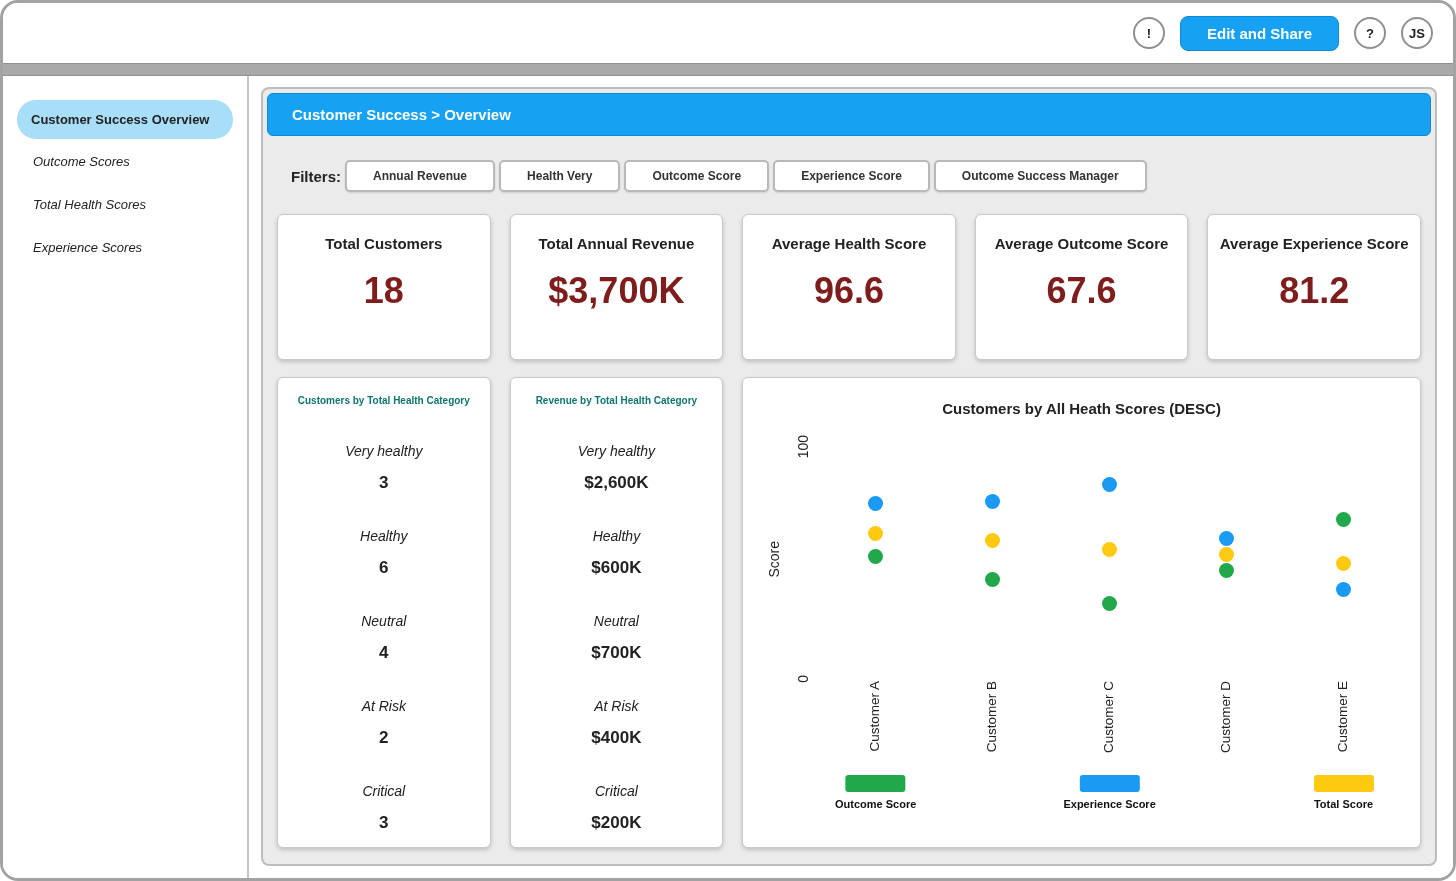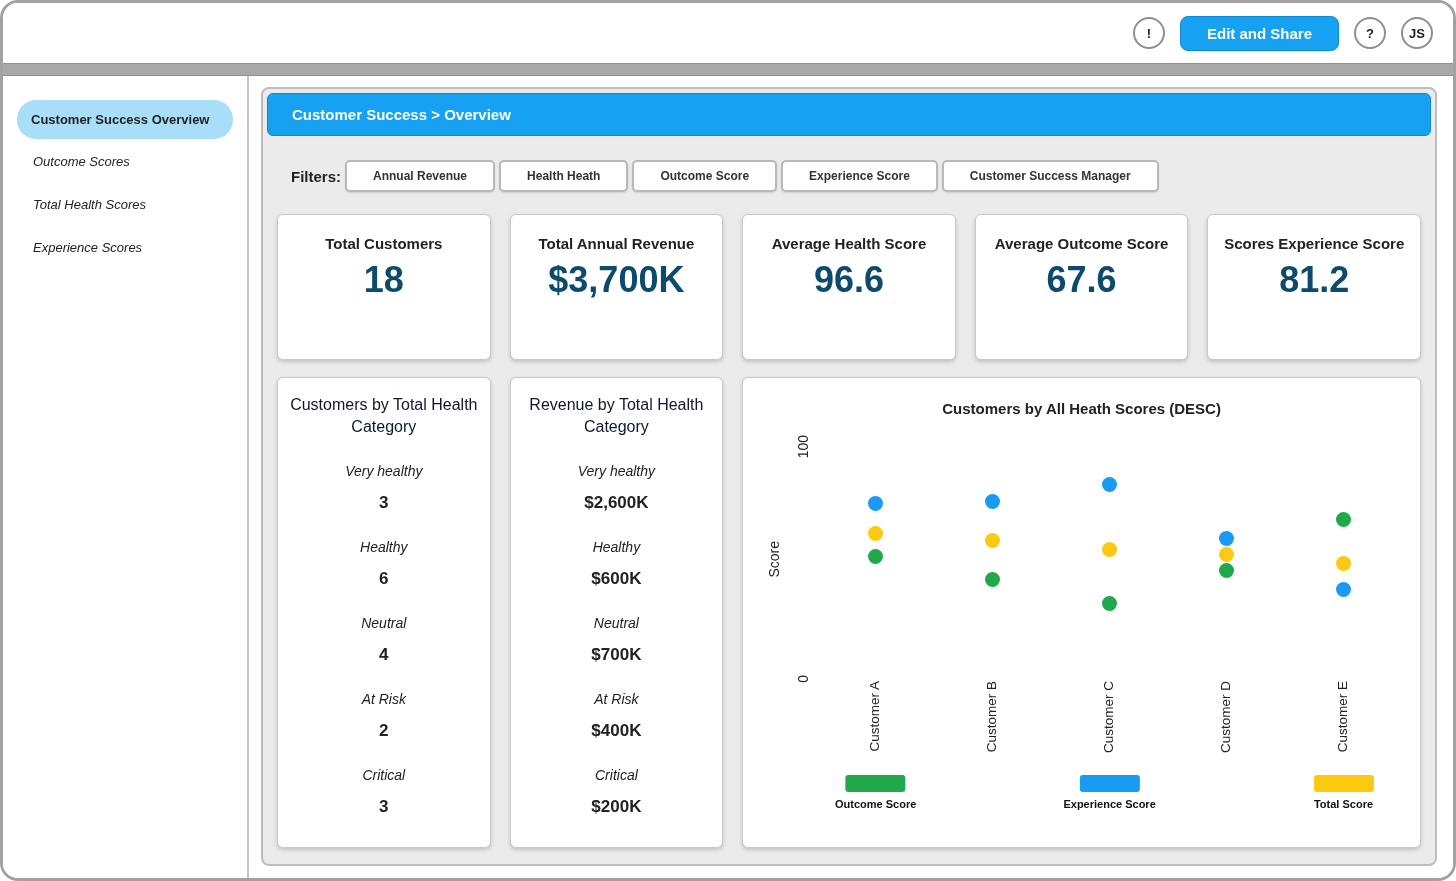--- a/index.html
+++ b/index.html
@@ -80,26 +80,26 @@
     box-shadow:0 1px 2px rgba(0,0,0,0.12); cursor:pointer; white-space:nowrap;
   }
   
   .kpi-row { margin-top:22px; display:grid; grid-template-columns:repeat(5,1fr); gap:19px; }
   .card {
     background:#fff; border:1px solid #c9c9c9; border-radius:6px;
     box-shadow:0 2px 4px rgba(0,0,0,0.18);
   }
   .kpi-card { height:146px; display:flex; flex-direction:column; align-items:center; text-align:center; }
   .kpi-title { margin-top:20px; font-weight:bold; font-size:15px; color:#222; padding:0 6px; }
-  .kpi-value { margin-top:7px; font-weight:bold; font-size:36px; color:#0c4a6e;text-align:center; }
+  .kpi-value { margin-top:18px; font-weight:bold; font-size:36px; color:#7f1d1d;text-align:center; }
   
   .bottom-row { margin-top:17px; flex:1; min-height:0; display:grid; grid-template-columns:repeat(5,1fr); gap:19px; }
   .stat-card { display:flex; flex-direction:column; align-items:center; text-align:center; padding:16px 12px; overflow:hidden; }
-  .stat-title { font-weight:normal; font-size:16px; color:#0f172a; line-height:1.35; }
-  .stat-label { font-style:italic; font-size:14px; color:#222; margin-top:26px; }
+  .stat-title { font-weight:bold; font-size:10px; color:#0f766e; line-height:1.35; }
+  .stat-label { font-style:italic; font-size:14px; color:#222; margin-top:35px; }
   .stat-value { font-weight:bold; font-size:17px; color:#222; margin-top:14px; }
   
   .chart-card { grid-column:3 / -1; padding:14px 18px; display:flex; flex-direction:column; overflow:hidden; }
   .chart-title { text-align:center; font-weight:bold; font-size:15px; color:#222; margin-top:8px; }
   .chart-body { display:flex; margin-top:26px; }
   .vtext { writing-mode:vertical-rl; transform:rotate(180deg); }
   .ylabel-col { width:26px; height:232px; display:flex; align-items:center; justify-content:center; }
   .ylabel { font-size:14px; color:#222; }
   .yaxis-col { width:30px; height:232px; position:relative; }
   .ytick { position:absolute; right:6px; font-size:14px; color:#222; }
@@ -146,45 +146,45 @@
 
         <div class="page-header">
           <span>Customer Success &gt; Overview</span>
         </div>
 
         <div class="panel-inner">
 
           <div class="filters">
             <span class="filters-label">Filters:</span>
             <button class="filter-btn">Annual Revenue</button>
-            <button class="filter-btn">Health Heath</button>
+            <button class="filter-btn">Health Very</button>
             <button class="filter-btn">Outcome Score</button>
             <button class="filter-btn">Experience Score</button>
-            <button class="filter-btn">Customer Success Manager</button>
+            <button class="filter-btn">Outcome Success Manager</button>
           </div>
 
           <div class="kpi-row">
             <div class="card kpi-card">
               <div class="kpi-title">Total Customers</div>
               <div class="kpi-value">18</div>
             </div>
             <div class="card kpi-card">
               <div class="kpi-title">Total Annual Revenue</div>
               <div class="kpi-value">$3,700K</div>
             </div>
             <div class="card kpi-card">
               <div class="kpi-title">Average Health Score</div>
               <div class="kpi-value">96.6</div>
             </div>
             <div class="card kpi-card">
               <div class="kpi-title">Average Outcome Score</div>
               <div class="kpi-value">67.6</div>
             </div>
             <div class="card kpi-card">
-              <div class="kpi-title">Scores Experience Score</div>
+              <div class="kpi-title">Average Experience Score</div>
               <div class="kpi-value">81.2</div>
             </div>
           </div>
 
           <div class="bottom-row">
 
             <div class="card stat-card">
               <div class="stat-title">Customers by Total Health Category</div>
               <div class="stat-label">Very healthy</div>
               <div class="stat-value">3</div>

